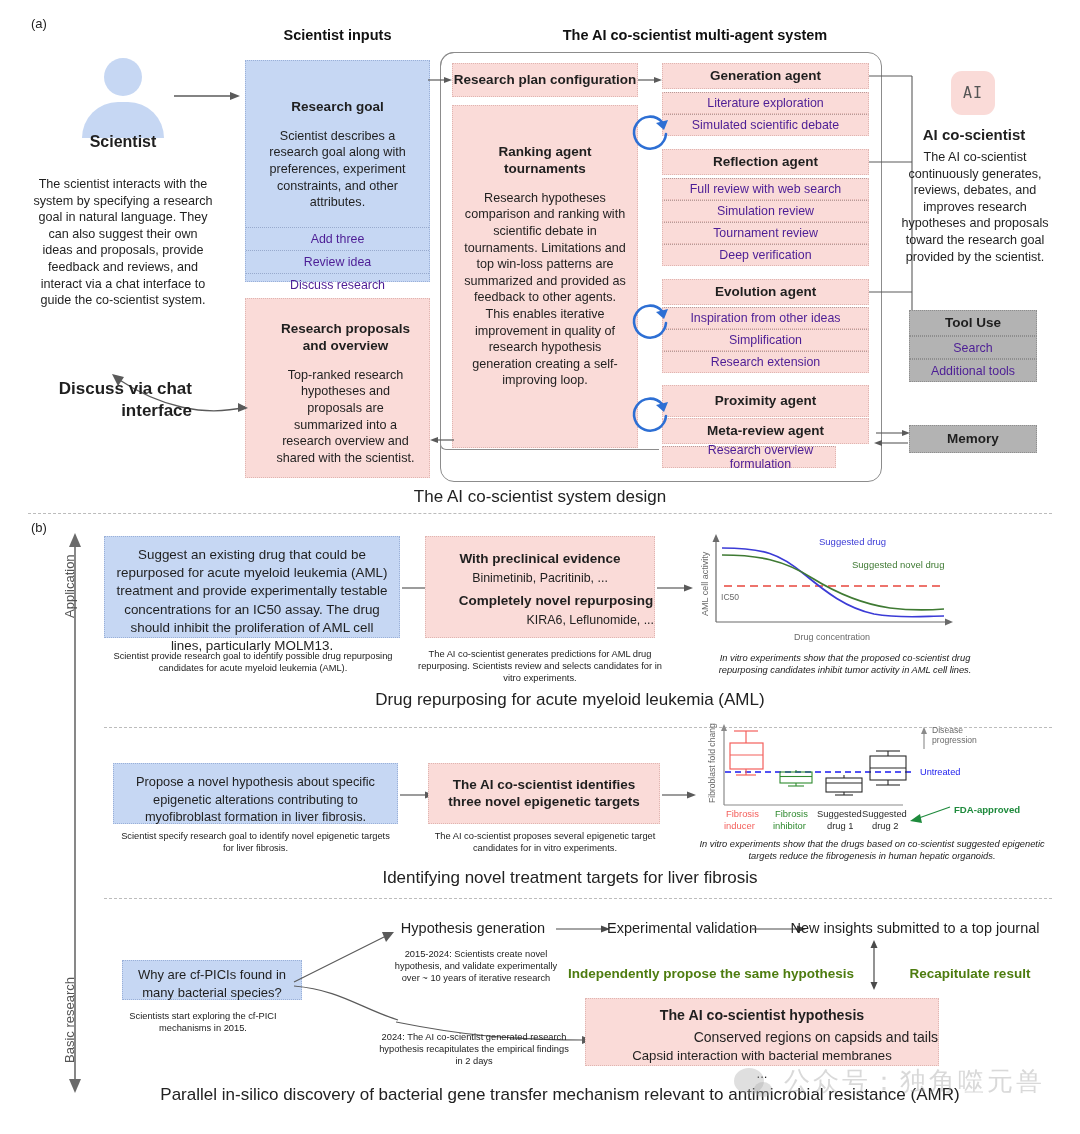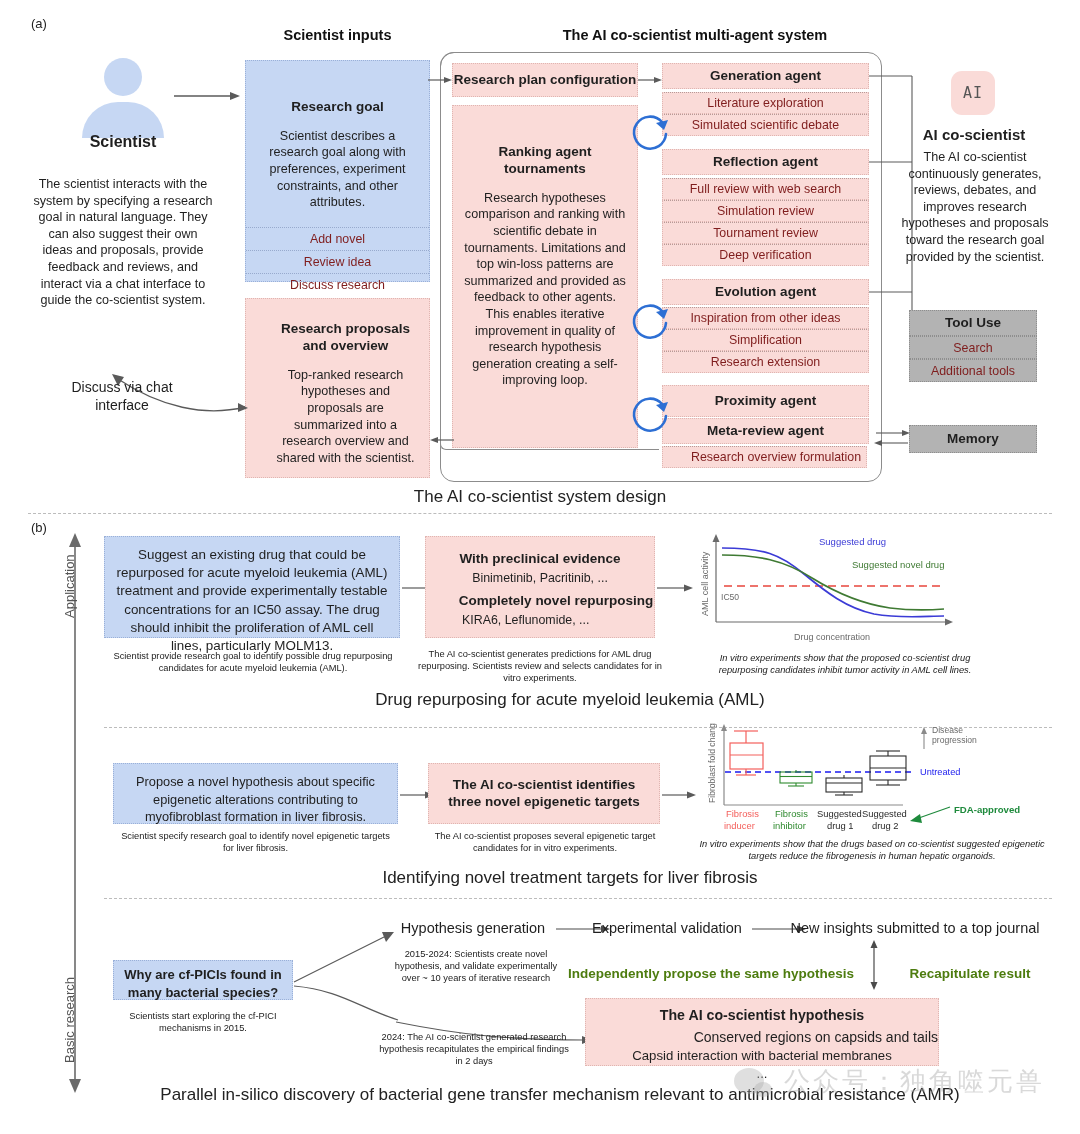--- a/index.html
+++ b/index.html
@@ -20,21 +20,21 @@
   .pink{background:#fadbd8;border:1px dotted #e0b5b1;}
   .gray{background:#b3b3b3;border:1px dotted #8e8e8e;}
   .dotline-t{border-top:1px dotted #b79a97;}
   .dotline-tb{border-top:1px dotted #98aacd;}
 
   .panel-label{font-size:13px;color:#222;}
   .col-title{font-weight:bold;font-size:14.5px;color:#111;text-align:center;}
   .ttl{font-weight:bold;font-size:13.5px;line-height:1.25;}
   .body-txt{font-size:12.6px;line-height:1.32;color:#1f1f1f;}
   .sub-txt{font-size:12.4px;line-height:1.3;color:#1f1f1f;}
-  .row-txt{font-size:12.4px;color:#7f1d1d;}
+  .row-txt{font-size:12.4px;color:#4c1d95;}
   .caption{font-size:17px;color:#222;text-align:center;}
   .note{font-size:9.3px;line-height:1.3;color:#222;text-align:center;}
   .note i{font-style:italic;}
 
   
   .sysbox{
     border:1.4px solid #8c8c8c;border-radius:14px;background:transparent;
   }
   .innerbox{border:1.2px solid #8c8c8c;border-radius:6px;background:transparent;}
 
@@ -91,36 +91,36 @@
   <div class="abs body-txt" style="left:32px;top:176px;width:182px;text-align:center;">The scientist interacts with the system by specifying a research goal in natural language. They can also suggest their own ideas and proposals, provide feedback and reviews, and interact via a chat interface to guide the co-scientist system.</div>
 
   <svg class="abs" style="left:172px;top:86px;" width="72" height="20">
     <line x1="2" y1="10" x2="60" y2="10" stroke="#5a5a5a" stroke-width="1.4"></line>
     <polygon points="68,10 58,6 58,14" fill="#5a5a5a"></polygon>
   </svg>
 
   <div class="abs box blue" style="left:245px;top:60px;width:185px;height:222px;display:block;">
     <div class="ttl" style="margin-top:38px;text-align:center;">Research goal</div>
     <div class="body-txt" style="margin:12px 12px 0;text-align:center;">Scientist describes a research goal along with preferences, experiment constraints, and other attributes.</div>
-    <div class="row-txt dotline-tb" style="margin-top:16px;padding:4px 0;text-align:center;">Add novel</div>
+    <div class="row-txt dotline-tb" style="margin-top:16px;padding:4px 0;text-align:center;">Add three</div>
     <div class="row-txt dotline-tb" style="padding:4px 0;text-align:center;">Review idea</div>
     <div class="row-txt dotline-tb" style="padding:4px 0;text-align:center;">Discuss research</div>
   </div>
 
   <div class="abs box pink" style="left:245px;top:298px;width:185px;height:180px;display:block;padding-left:16px;">
     <div class="ttl" style="margin:22px 12px 0;text-align:center;">Research proposals and overview</div>
     <div class="body-txt" style="margin:12px 12px 0;text-align:center;">Top-ranked research hypotheses and proposals are summarized into a research overview and shared with the scientist.</div>
   </div>
 
   <svg class="abs" style="left:90px;top:355px;" width="160" height="60">
     <path d="M155,52 C115,62 70,52 28,24" stroke="#5a5a5a" stroke-width="1.3" fill="none"></path>
     <polygon points="22,19 34,22 28,31" fill="#5a5a5a"></polygon>
     <polygon points="158,53 148,48 148,57" fill="#5a5a5a"></polygon>
   </svg>
-  <div class="abs" style="left:52px;top:378px;width:140px;text-align:center;font-weight:normal;font-size:14px;line-height:1.3;">Discuss via chat interface</div>
+  <div class="abs" style="left:52px;top:378px;width:140px;text-align:right;font-weight:bold;font-size:17px;line-height:1.3;">Discuss via chat interface</div>
 
   <div class="abs sysbox" style="left:440px;top:52px;width:440px;height:428px;"></div>
 
   <div class="abs innerbox" style="left:440px;top:52px;width:218px;height:396px;border-right:none;border-radius:14px 0 0 6px;"></div>
 
   <div class="abs box pink" style="left:452px;top:63px;width:186px;height:34px;">
     <div class="ttl" style="text-align:center;line-height:1.2;">Research plan configuration</div>
   </div>
 
   <div class="abs box pink" style="left:452px;top:105px;width:186px;height:343px;display:block;">
@@ -182,21 +182,21 @@
     <div class="row-txt">Research extension</div>
   </div>
 
   <div class="abs box pink" style="left:662px;top:385px;width:207px;height:32px;">
     <div class="ttl">Proximity agent</div>
   </div>
 
   <div class="abs box pink" style="left:662px;top:418px;width:207px;height:26px;">
     <div class="ttl">Meta-review agent</div>
   </div>
-  <div class="abs box pink dotline-t" style="left:662px;top:446px;width:205px;height:22px;padding-left:23px;">
+  <div class="abs box pink dotline-t" style="left:662px;top:446px;width:174px;height:22px;padding-left:23px;">
     <div class="row-txt">Research overview formulation</div>
   </div>
 
   <svg class="abs" style="left:626px;top:108px;" width="48" height="48">
     <path d="M36,14 A16,16 0 1 0 40,26" stroke="#2d6fd4" stroke-width="2.6" fill="none" stroke-linecap="round"></path>
     <polygon points="42,12 30,15 38,22" fill="#2d6fd4"></polygon>
   </svg>
   <svg class="abs" style="left:626px;top:297px;" width="48" height="48">
     <path d="M36,14 A16,16 0 1 0 40,26" stroke="#2d6fd4" stroke-width="2.6" fill="none" stroke-linecap="round"></path>
     <polygon points="42,12 30,15 38,22" fill="#2d6fd4"></polygon>
@@ -260,21 +260,21 @@
 
   <svg class="abs" style="left:402px;top:580px;" width="40" height="16">
     <line x1="0" y1="8" x2="28" y2="8" stroke="#5a5a5a" stroke-width="1.2"></line>
     <polygon points="36,8 27,4.5 27,11.5" fill="#5a5a5a"></polygon>
   </svg>
 
   <div class="abs box pink" style="left:425px;top:536px;width:230px;height:102px;display:block;">
     <div class="ttl" style="margin-top:14px;text-align:center;">With preclinical evidence</div>
     <div class="sub-txt" style="text-align:center;margin-top:2px;">Binimetinib, Pacritinib, ...</div>
     <div class="ttl" style="margin-top:7px;text-align:center;padding-left:32px;">Completely novel repurposing</div>
-    <div class="sub-txt" style="text-align:left;margin-top:2px;padding-left:36px;">KIRA6, Leflunomide, ...</div>
+    <div class="sub-txt" style="text-align:right;margin-top:2px;">KIRA6, Leflunomide, ...</div>
   </div>
   <div class="abs note" style="left:415px;top:648px;width:250px;">The AI co-scientist generates predictions for AML drug repurposing. Scientists review and selects candidates for in vitro experiments.</div>
 
   <svg class="abs" style="left:657px;top:580px;" width="40" height="16">
     <line x1="0" y1="8" x2="28" y2="8" stroke="#5a5a5a" stroke-width="1.2"></line>
     <polygon points="36,8 27,4.5 27,11.5" fill="#5a5a5a"></polygon>
   </svg>
 
   <svg class="abs" style="left:694px;top:530px;" width="300" height="115">
     <line x1="22" y1="10" x2="22" y2="92" stroke="#6a6a6a" stroke-width="1.2"></line>
@@ -377,41 +377,41 @@
     <line x1="252" y1="84" x2="218" y2="96" stroke="#1e8a3c" stroke-width="1.1"></line>
     <polygon points="212,98 222,91 224,100" fill="#1e8a3c"></polygon>
     <text x="256" y="90" fill="#1e8a3c" font-size="9.6" font-weight="bold" font-family="Liberation Sans, sans-serif">FDA-approved</text>
   </svg>
   <div class="abs note" style="left:698px;top:838px;width:348px;text-align:center;"><i>In vitro experiments show that the drugs based on co-scientist suggested epigenetic targets reduce the fibrogenesis in human hepatic organoids.</i></div>
 
   <div class="abs caption" style="left:90px;top:868px;width:960px;">Identifying novel treatment targets for liver fibrosis</div>
 
   <div class="abs divider" style="left:104px;top:898px;width:948px;"></div>
 
-  <div class="abs box blue" style="left:113px;top:960px;width:180px;height:40px;display:block;font-weight:bold;">
+  <div class="abs box blue" style="left:122px;top:960px;width:180px;height:40px;display:block;">
     <div class="sub-txt" style="margin:5px 6px 0;text-align:center;font-size:13px;line-height:1.35;">Why are cf-PICIs found in many bacterial species?</div>
   </div>
   <div class="abs note" style="left:113px;top:1010px;width:180px;">Scientists start exploring the cf-PICI mechanisms in 2015.</div>
 
   <svg class="abs" style="left:290px;top:920px;" width="110" height="120">
     <path d="M4,62 L96,16" stroke="#5a5a5a" stroke-width="1.2" fill="none"></path>
     <polygon points="104,12 92,12 96,22" fill="#5a5a5a"></polygon>
     <path d="M4,66 C50,70 70,88 108,100" stroke="#5a5a5a" stroke-width="1.2" fill="none"></path>
   </svg>
   <svg class="abs" style="left:396px;top:1018px;" width="200" height="30">
     <path d="M0,4 C60,16 110,22 188,22" stroke="#5a5a5a" stroke-width="1.2" fill="none"></path>
     <polygon points="196,22 186,18 186,26" fill="#5a5a5a"></polygon>
   </svg>
 
   <div class="abs" style="left:388px;top:920px;width:170px;font-size:14.5px;text-align:center;">Hypothesis generation</div>
   <svg class="abs" style="left:556px;top:921px;" width="60" height="16">
     <line x1="0" y1="8" x2="46" y2="8" stroke="#4a4a4a" stroke-width="1.2"></line>
     <polygon points="54,8 45,4.5 45,11.5" fill="#4a4a4a"></polygon>
   </svg>
-  <div class="abs" style="left:592px;top:920px;width:180px;font-size:14.5px;">Experimental validation</div>
+  <div class="abs" style="left:592px;top:920px;width:180px;font-size:14.5px;text-align:center;">Experimental validation</div>
   <svg class="abs" style="left:752px;top:921px;" width="60" height="16">
     <line x1="0" y1="8" x2="46" y2="8" stroke="#4a4a4a" stroke-width="1.2"></line>
     <polygon points="54,8 45,4.5 45,11.5" fill="#4a4a4a"></polygon>
   </svg>
   <div class="abs" style="left:790px;top:920px;width:250px;font-size:14.5px;text-align:center;">New insights submitted to a top journal</div>
 
   <div class="abs note" style="left:388px;top:948px;width:176px;">2015-2024: Scientists create novel hypothesis, and validate experimentally over ~ 10 years of iterative research</div>
   <div class="abs note" style="left:376px;top:1031px;width:196px;">2024: The AI co-scientist generated research  hypothesis recapitulates the empirical findings in 2 days</div>
 
   <div class="abs red-t" style="left:566px;top:966px;width:290px;text-align:center;">Independently propose the same hypothesis</div>

